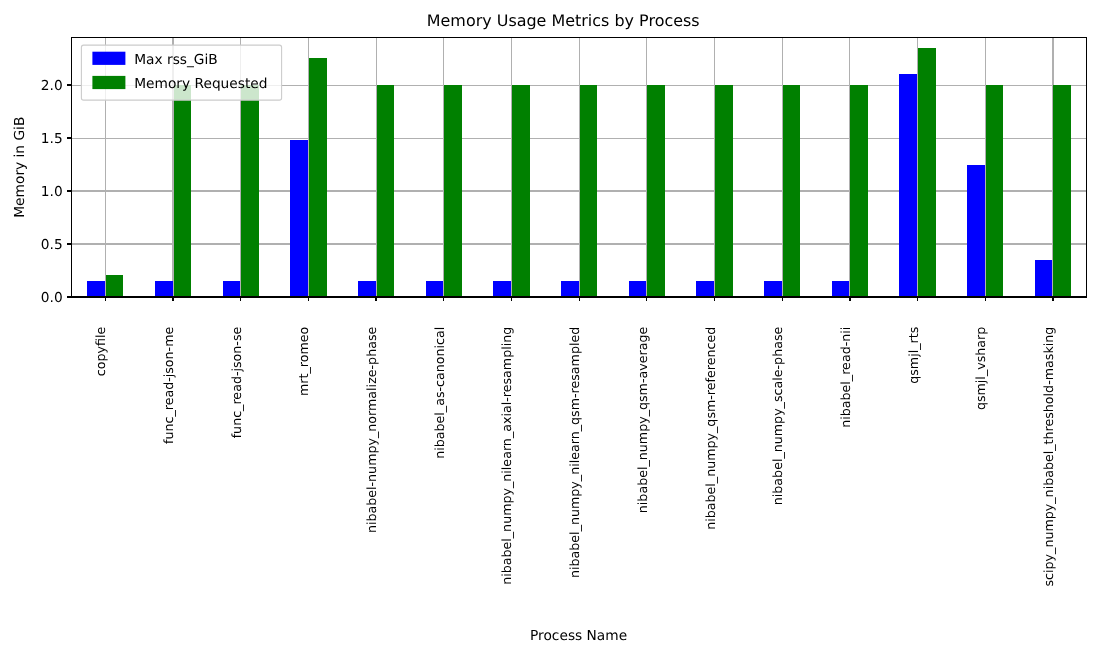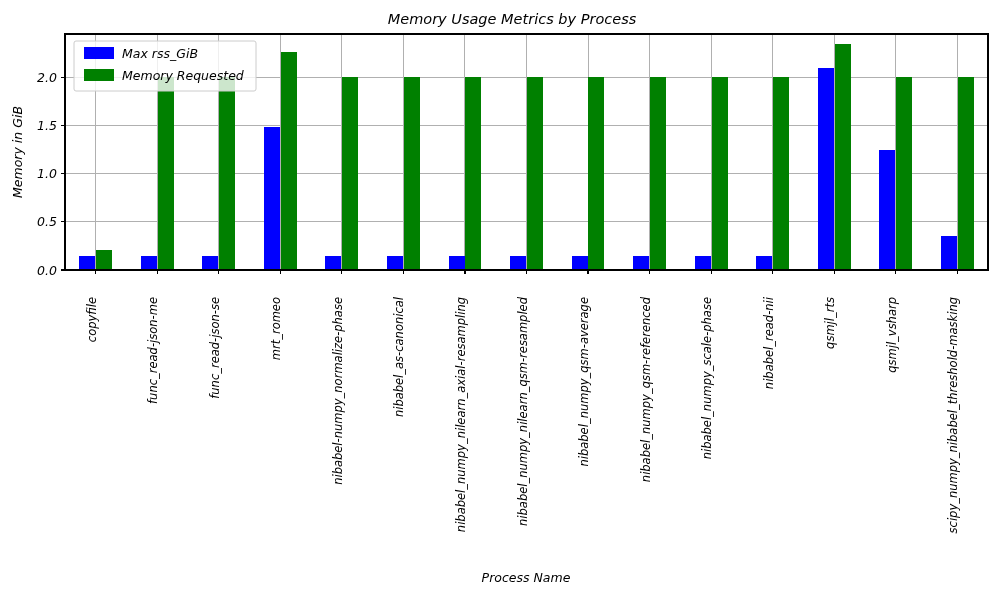--- a/index.html
+++ b/index.html
@@ -11,21 +11,20 @@
     width: 1000px;
     height: 600px;
     font-family: "DejaVu Sans", sans-serif;
     color: #000000;
     overflow: hidden;
   }
   #figure {
     position: relative;
     width: 826px;
     height: 600px;
-    font-style: italic;
   }
   svg.chart-svg {
     position: absolute;
     top: 0;
     left: 0;
     width: 1000px;
     height: 600px;
     display: block;
   }
   .chart-title {

